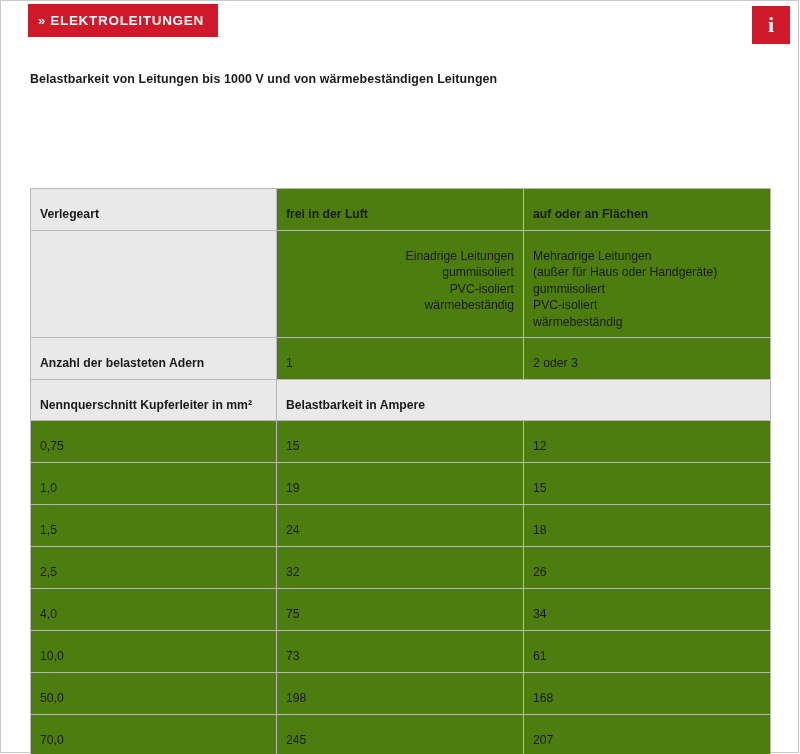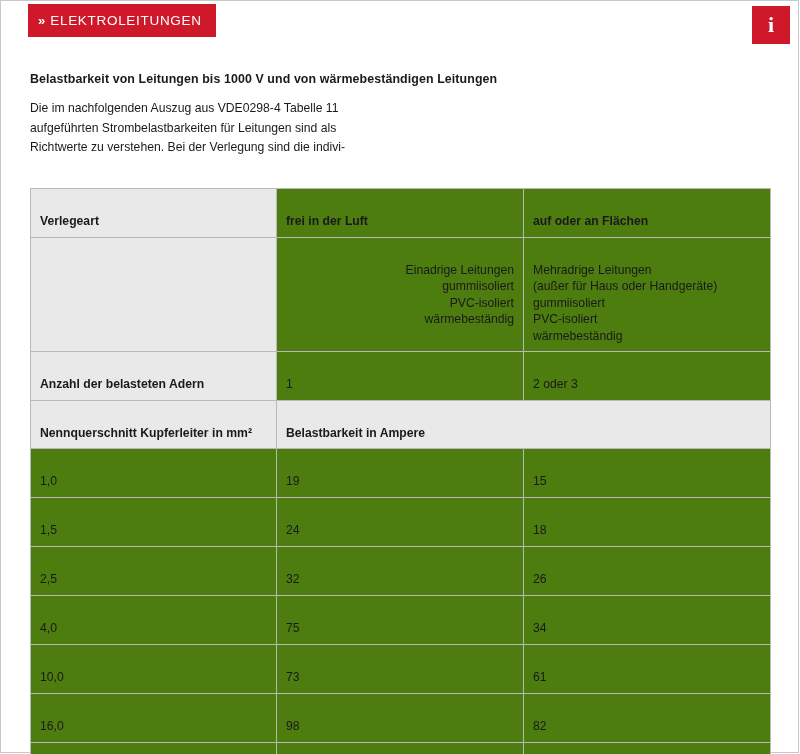--- a/index.html
+++ b/index.html
@@ -54,21 +54,21 @@
   }
   .cat-tab .chev {
     font-size: 13px;
     line-height: 1;
     margin-right: 6px;
     letter-spacing: -1px;
     font-weight: bold;
   }
   .cat-tab .cat-label {
     font-size: 13.5px;
-    font-weight: normal;
+    font-weight: bold;
     letter-spacing: 0.7px;
   }
   .info-box {
     position: absolute;
     right: 10px;
     top: 6px;
     width: 38px;
     height: 38px;
     background: #cf1829;
     color: #ffffff;
@@ -118,21 +118,21 @@
     width: 740px;
   }
   table.load {
     width: 740px;
     border-collapse: collapse;
     table-layout: fixed;
     font-size: 12.2px;
   }
   table.load td {
     border: 1px solid #b9b9b9;
-    padding: 24px 9px 7px 9px;
+    padding: 17px 9px 7px 9px;
     vertical-align: top;
     line-height: 16.5px;
   }
   col.c1 { width: 246px; }
   col.c2 { width: 247px; }
   col.c3 { width: 247px; }
 
   .shade { background: #e9e9e9; }
   .white { background: #4d7c0f; }
   .b { font-weight: bold; }
@@ -154,23 +154,20 @@
       <span class="cat-label">ELEKTROLEITUNGEN</span>
     </div>
     <div class="info-box">
       <div class="i-glyph">i</div>
     </div>
   </div>
 
   <div class="intro">
     <div class="intro-title">Belastbarkeit von Leitungen bis 1000 V und von wärmebeständigen Leitungen</div>
     <div class="intro-cols">
-      <div class="intro-col">
-        <p>Die im nachfolgenden Auszug aus VDE0298-4 Tabelle 11 aufgeführten Strombelastbarkeiten für Leitungen sind als Richtwerte zu verstehen. Bei der Verlegung sind die indivi-</p>
-      </div>
     </div>
   </div>
 
   <div class="table-wrap">
     <table class="load">
       <colgroup>
         <col class="c1">
           <col class="c2">
           <col class="c3">
       </colgroup>
@@ -195,20 +192,25 @@
         <tr class="rowh">
           <td class="shade b">Anzahl der belasteten Adern</td>
           <td class="white">1</td>
           <td class="white">2 oder 3</td>
         </tr>
         <tr class="rowh">
           <td class="shade b">Nennquerschnitt Kupferleiter in mm²</td>
           <td class="shade b" colspan="2">Belastbarkeit in Ampere</td>
         </tr>
 
+      <tr class="datarow">
+            <td class="white">0,75</td>
+            <td class="white">15</td>
+            <td class="white">12</td>
+          </tr>
           <tr class="datarow">
             <td class="white">1,0</td>
             <td class="white">19</td>
             <td class="white">15</td>
           </tr>
           <tr class="datarow">
             <td class="white">1,5</td>
             <td class="white">24</td>
             <td class="white">18</td>
           </tr>
@@ -221,25 +223,20 @@
             <td class="white">4,0</td>
             <td class="white">75</td>
             <td class="white">34</td>
           </tr>
           <tr class="datarow">
             <td class="white">10,0</td>
             <td class="white">73</td>
             <td class="white">61</td>
           </tr>
           <tr class="datarow">
-            <td class="white">16,0</td>
-            <td class="white">98</td>
-            <td class="white">82</td>
-          </tr>
-          <tr class="datarow">
             <td class="white">50,0</td>
             <td class="white">198</td>
             <td class="white">168</td>
           </tr>
           <tr class="datarow">
             <td class="white">70,0</td>
             <td class="white">245</td>
             <td class="white">207</td>
           </tr>
         </tbody>

